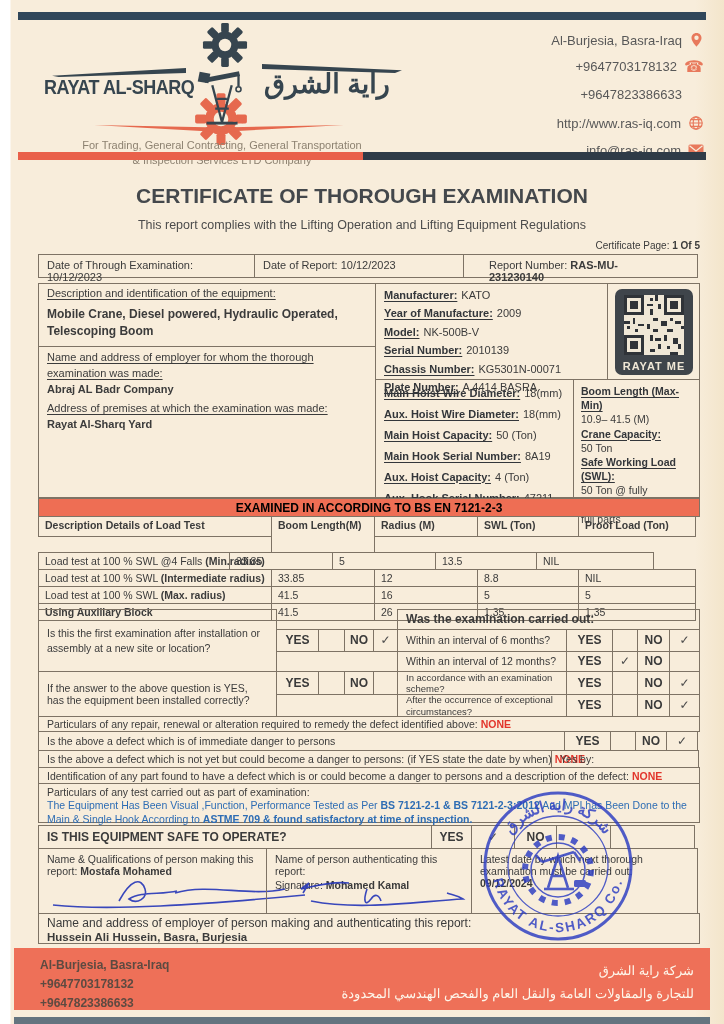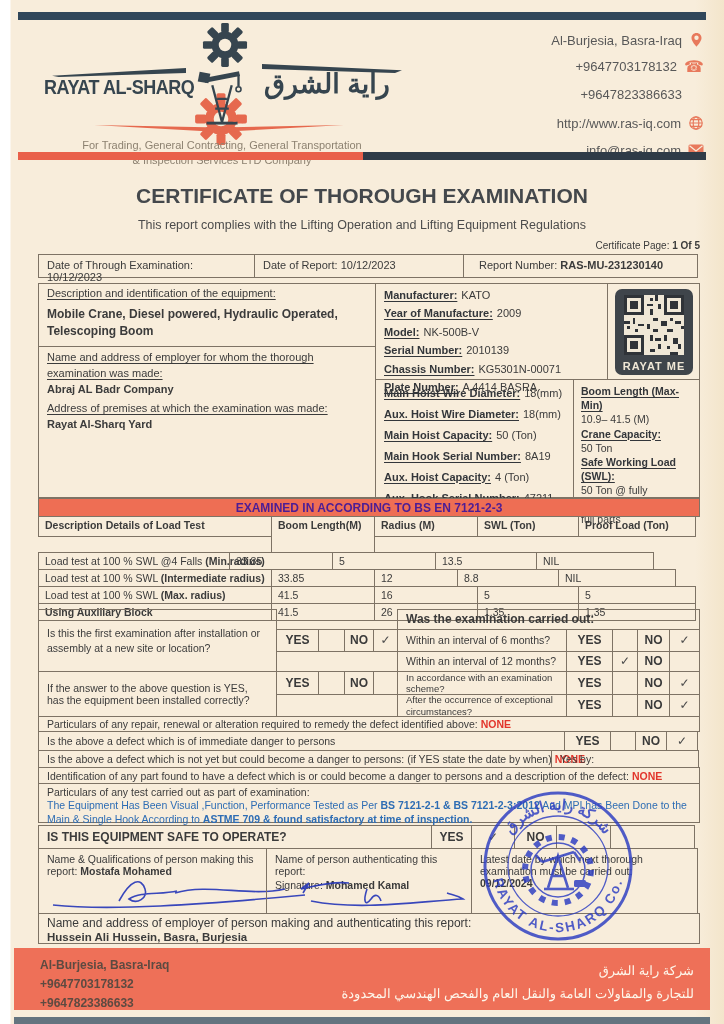--- a/index.html
+++ b/index.html
@@ -134,21 +134,21 @@
 
   <div class="abs frow" style="left:38px;top:254px;width:662px;height:24px;font-size:11px;">
     <div style="width:217px;padding:4px 8px;">
       <span>Date of Through Examination:</span>
       <span>10/12/2023</span>
     </div>
     <div style="width:210px;padding:4px 8px;">
       <span>Date of Report:</span>
       <span>10/12/2023</span>
     </div>
-    <div style="width:235px;padding:4px 15px;">
+    <div style="width:235px;padding:4px 25px;">
       <span>Report Number:</span>
       <span class="b">RAS-MU-231230140</span>
     </div>
   </div>
 
   <div class="abs" style="left:38px;top:283px;width:662px;height:215px;">
     <div class="qcell" style="left:0;top:0;width:338px;height:64px;padding:3px 8px;">
       <div class="ul" style="font-size:11px;">Description and identification of the equipment:</div>
       <div class="b" style="font-size:12px;margin-top:7px;line-height:1.4;width:300px;">Mobile Crane, Diesel powered, Hydraulic Operated, Telescoping Boom</div>
     </div>
@@ -228,40 +228,40 @@
       <div>10.9– 41.5 (M)</div>
       <div class="kvl" style="display:block;">Crane Capacity:</div>
       <div>50 Ton</div>
       <div class="kvl" style="display:block;">Safe Working Load (SWL):</div>
       <div>50 Ton @  fully extended outriggers@ full parts</div>
     </div>
   </div>
 
   <div class="abs stack" style="left:38px;top:498px;width:662px;">
     <div class="frow">
-      <div style="width:696px;height:19px;background:#ee6e54;color:#4c1d95;font-weight:bold;font-size:12px;text-align:center;line-height:18px;">EXAMINED IN ACCORDING TO BS EN 7121-2-3</div>
+      <div style="width:696px;height:19px;background:#ee6e54;color:#000000;font-weight:bold;font-size:12px;text-align:center;line-height:18px;">EXAMINED IN ACCORDING TO BS EN 7121-2-3</div>
     </div>
     <div class="frow loadrow" style="font-weight:bold;font-size:10.5px;">
       <div style="width:234px;height:21px;">Description Details of Load Test</div>
       <div style="width:104px;height:37px;">Boom Length(M)</div>
       <div style="width:104px;height:21px;">Radius (M)</div>
       <div style="width:102px;height:21px;">SWL (Ton)</div>
       <div style="width:118px;height:21px;">Proof Load (Ton)</div>
     </div>
     <div class="frow loadrow">
       <div style="width:192px;height:18px;white-space:nowrap;"><span>Load test at 100 % SWL @4 Falls </span><span class="b">(Min.radius)</span></div>
       <div style="width:104px;height:18px;">33.85</div>
       <div style="width:104px;height:18px;">5</div>
       <div style="width:102px;height:18px;">13.5</div>
       <div style="width:118px;height:18px;">NIL</div>
     </div>
     <div class="frow loadrow">
       <div style="width:234px;height:18px;white-space:nowrap;"><span>Load test at 100 % SWL </span><span class="b">(Intermediate radius)</span></div>
       <div style="width:104px;height:18px;">33.85</div>
-      <div style="width:84px;height:18px;">12</div>
+      <div style="width:104px;height:18px;">12</div>
       <div style="width:102px;height:18px;">8.8</div>
       <div style="width:118px;height:18px;">NIL</div>
     </div>
     <div class="frow loadrow">
       <div style="width:234px;height:18px;white-space:nowrap;"><span>Load test at 100 % SWL </span><span class="b">(Max. radius)</span></div>
       <div style="width:104px;height:18px;">41.5</div>
       <div style="width:104px;height:18px;">16</div>
       <div style="width:102px;height:18px;">5</div>
       <div style="width:118px;height:18px;">5</div>
     </div>

